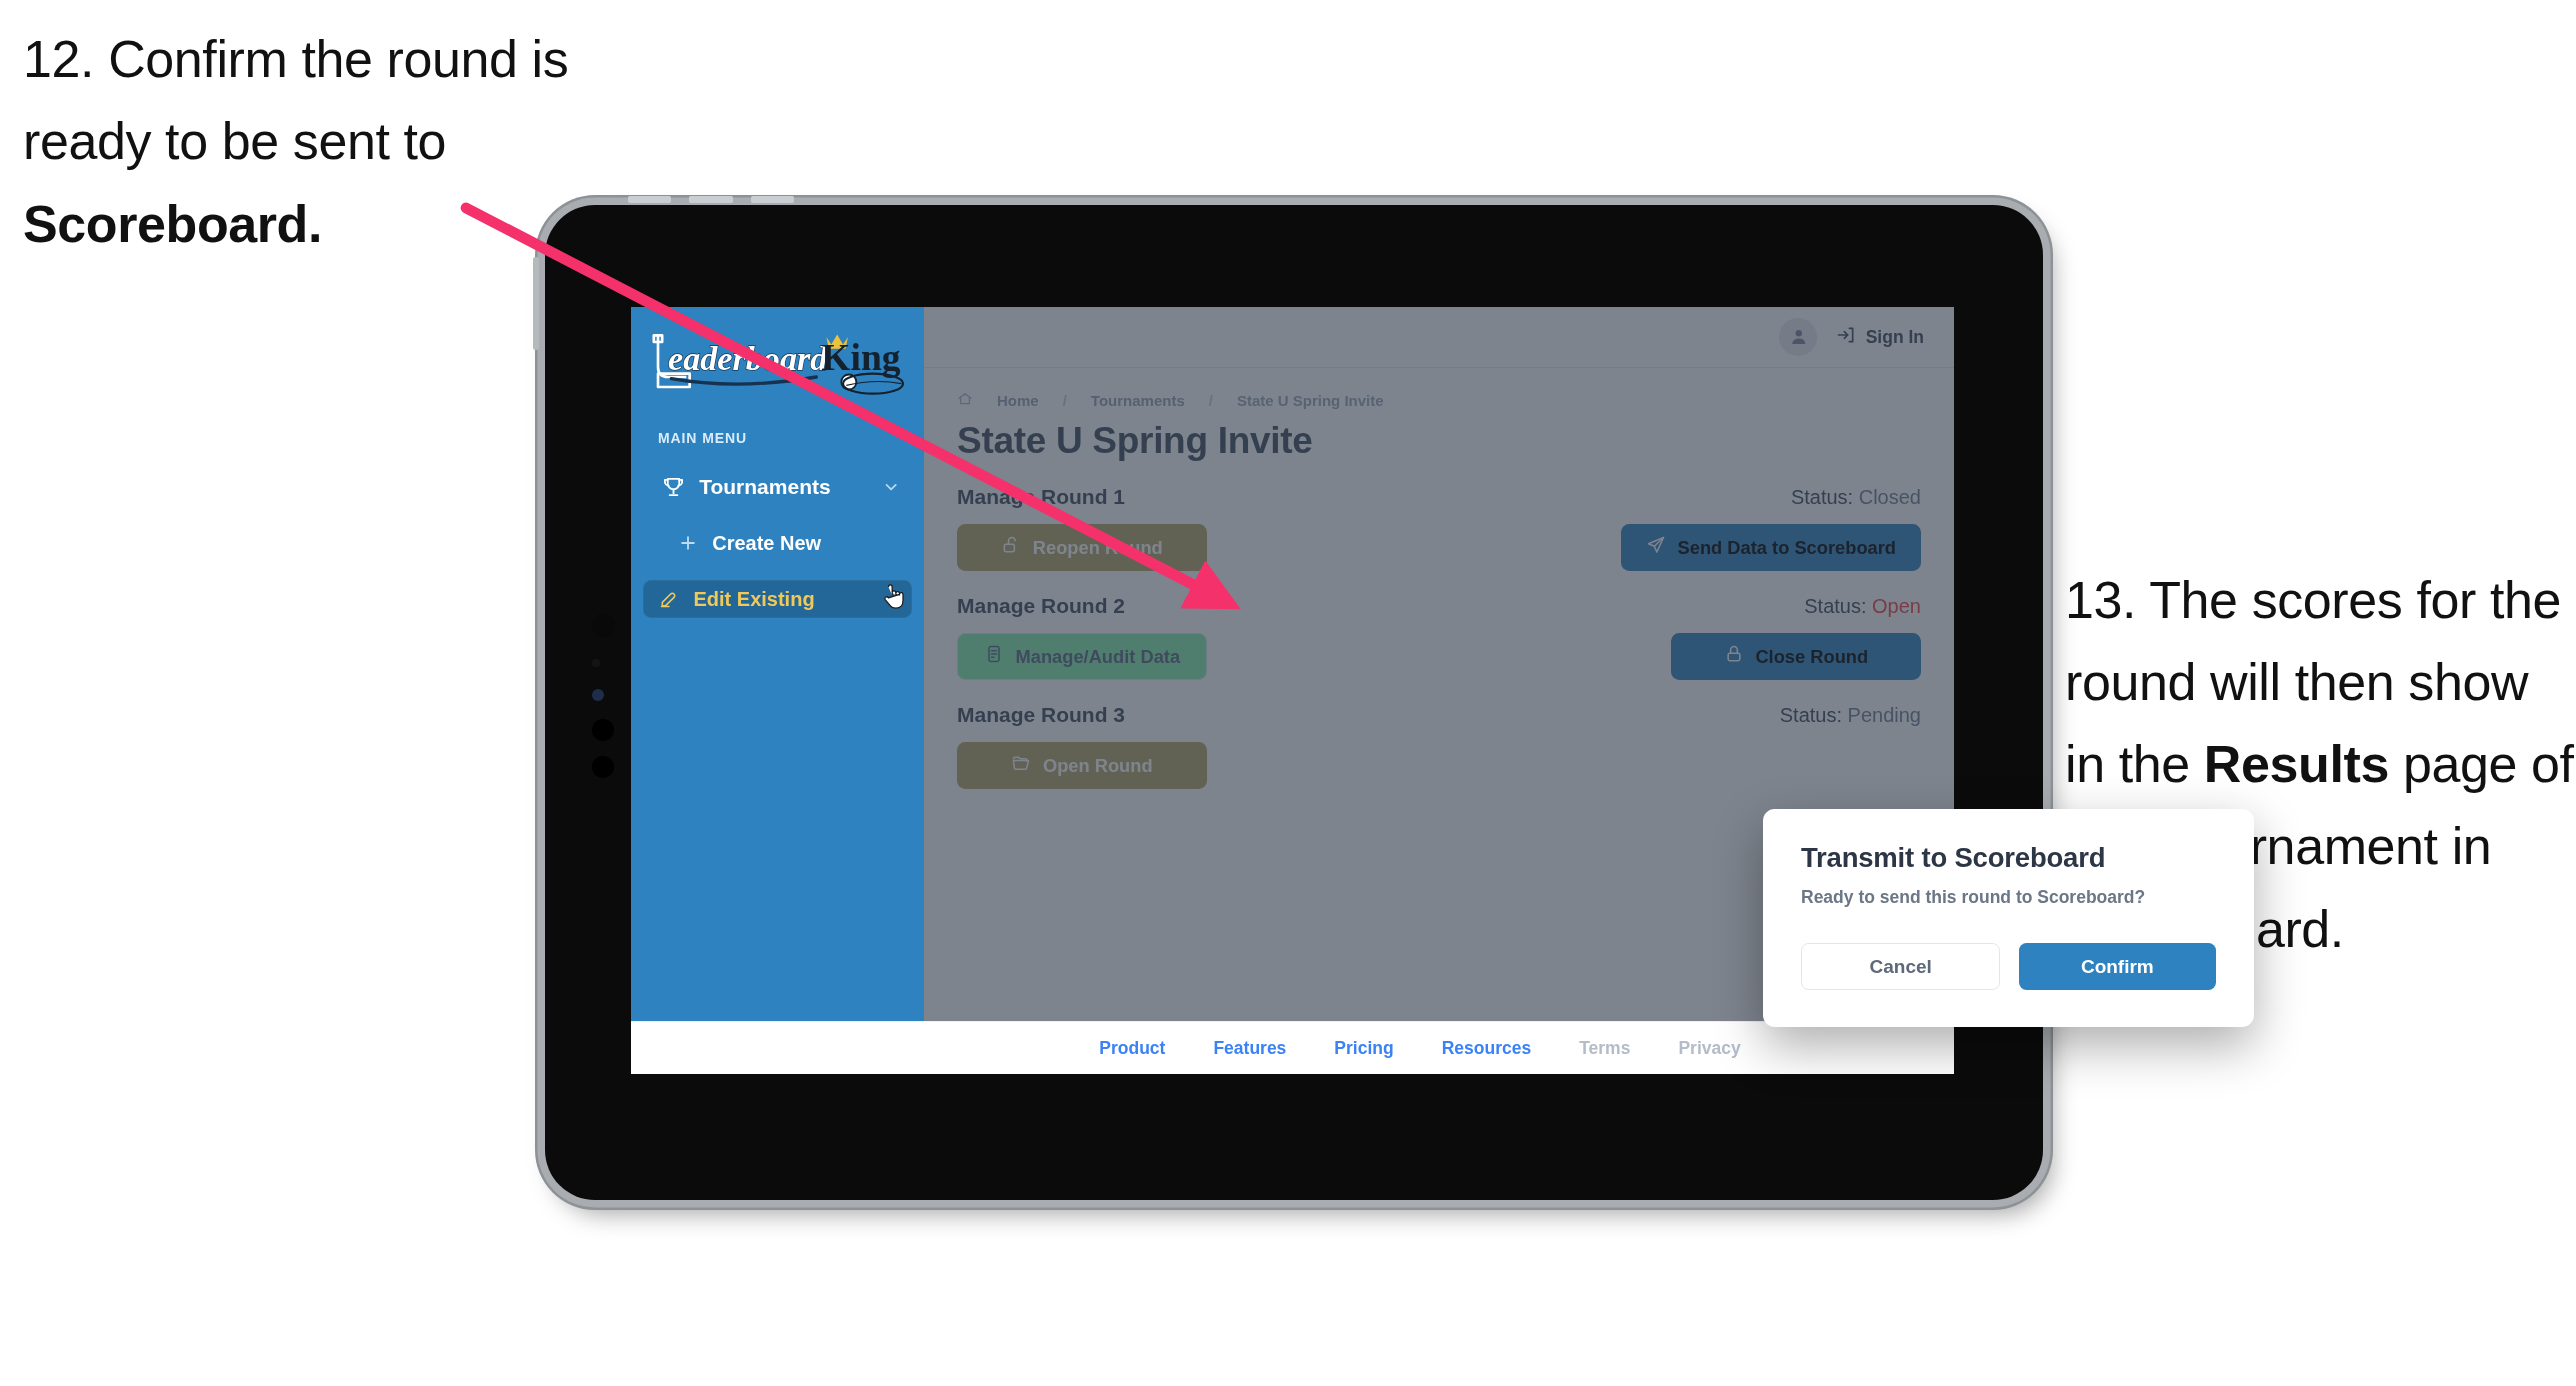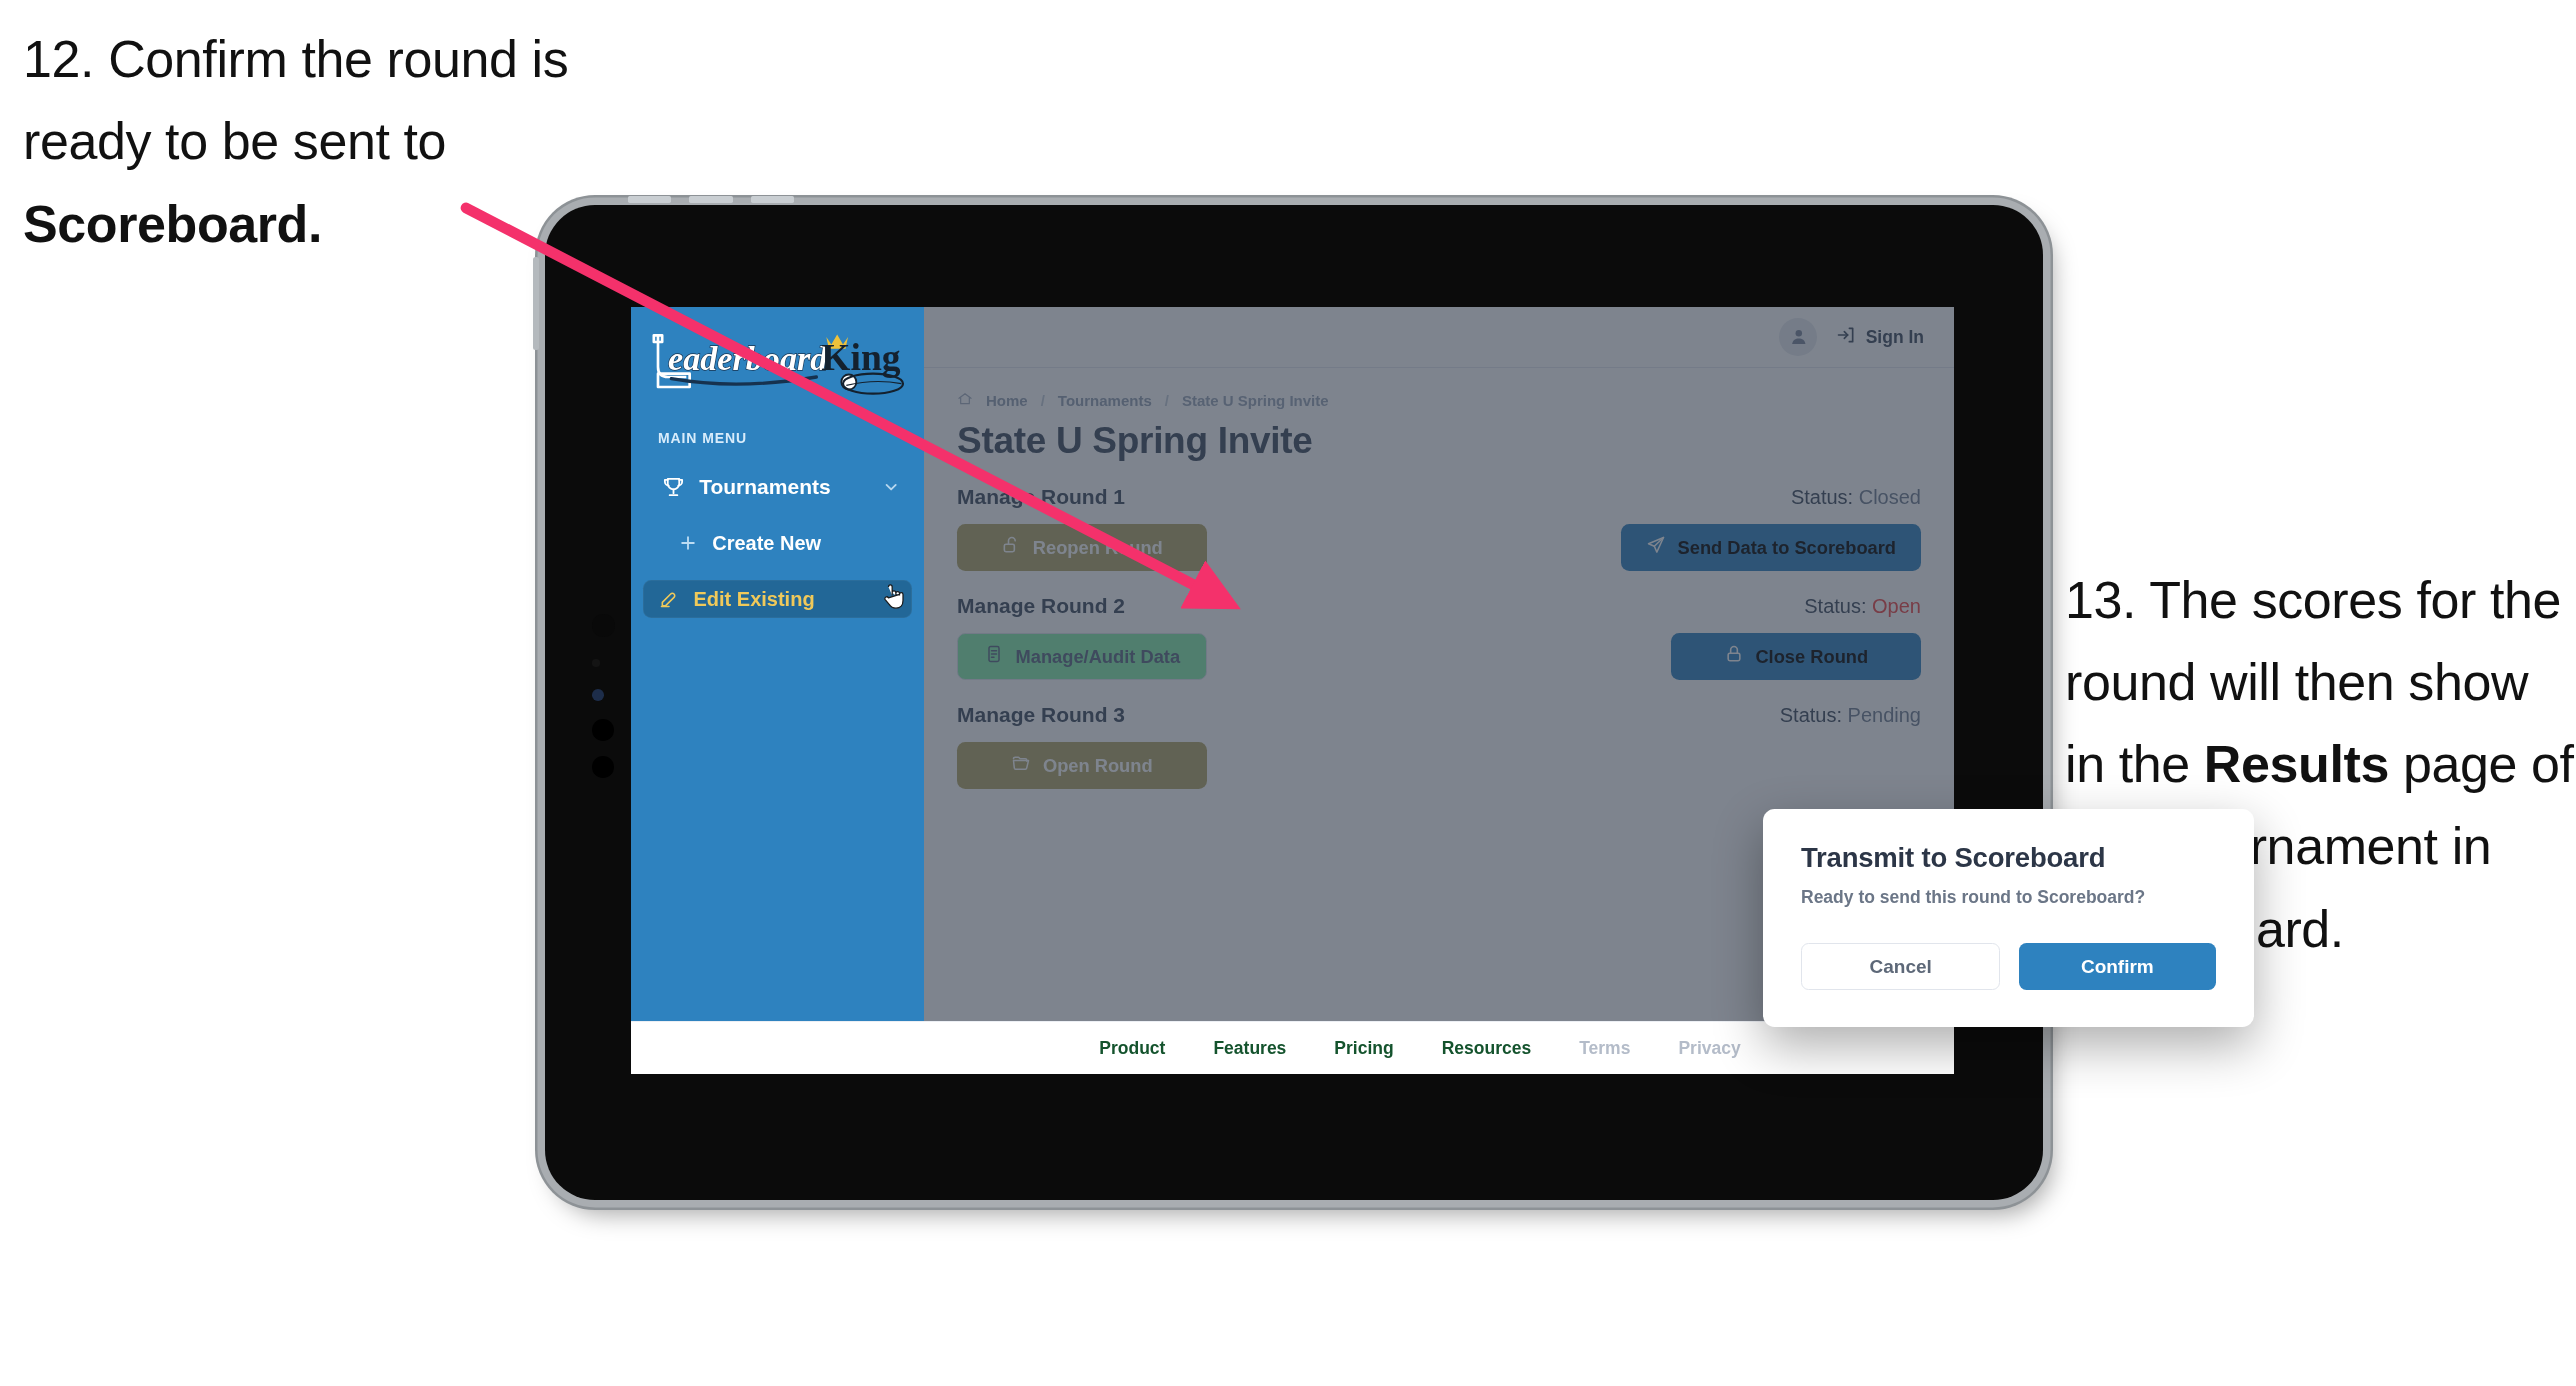--- a/index.html
+++ b/index.html
@@ -231,21 +231,21 @@
   #avatar-circle svg { width: 21.6px; height: 21.6px; }
   #signin-button {
     display: flex; align-items: center; gap: 10px;
     font-size: 17.5px; font-weight: 700; color: #3d4a5c;
   }
   #signin-button svg { width: 20px; height: 20px; }
 
   #content-pad { padding: 23px 33px 0 33px; }
 
   #breadcrumb {
-    display: flex; align-items: center; gap: 13px;
+    display: flex; align-items: center; gap: 24px;
     font-size: 15px; color: #93a0b3; font-weight: 600;
   }
   #breadcrumb svg { width: 16px; height: 16px; }
   .crumb-sep { color: #c3ccd8; }
   .crumb-current { color: #9aa6b8; }
 
   #page-title {
     margin-top: 10px;
     font-size: 37px;
     font-weight: 800;
@@ -313,21 +313,21 @@
     align-items: center;
     justify-content: center;
     gap: 48px;
     padding-right: 38px;
     padding-left: 293px;
     box-sizing: border-box;
   }
   #app-footer .footer-link {
     font-size: 17.5px;
     font-weight: 700;
-    color: #14532d;
+    color: #3b82f6;
   }
   #app-footer .footer-link.muted { color: #b4bcc9; }
 
   
   #modal-scrim {
     position: absolute;
     left: 293px; top: 0; right: 0; bottom: 53px;
     background: rgba(46, 56, 73, 0.62);
   }
   #modal-dialog {

